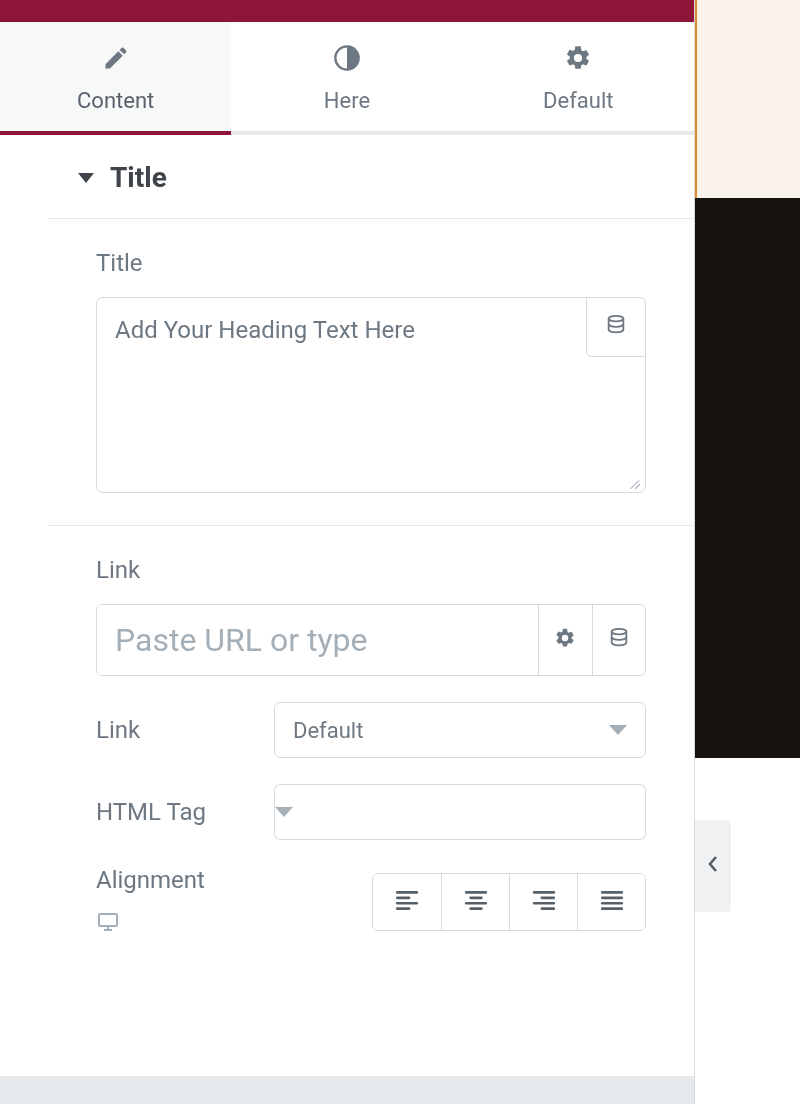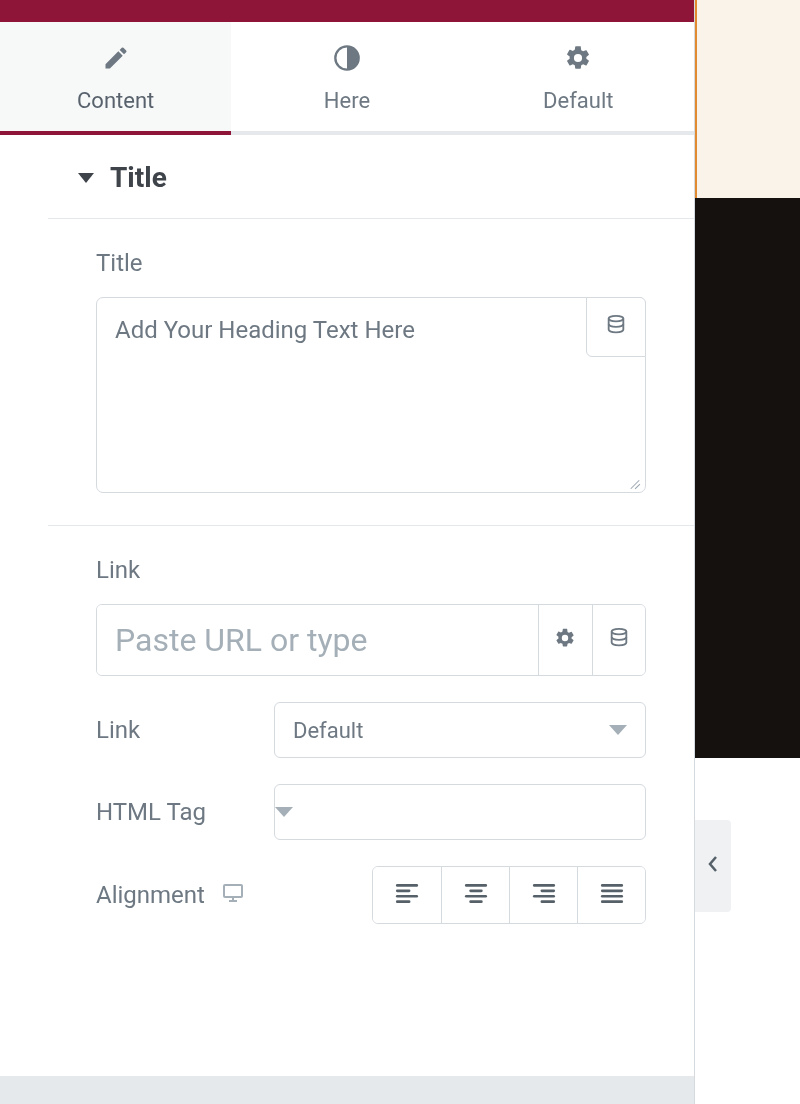--- a/index.html
+++ b/index.html
@@ -155,21 +155,21 @@
     display: flex; align-items: center; justify-content: center;
     color: #6d7882; cursor: pointer; background: #fff;
   }
   .row-inline {
     display: flex;
     align-items: center;
     justify-content: space-between;
     padding: 26px 48px 0 48px;
   }
   .row-inline .field-label { margin: 0; }
-  .row-inline .label-wrap { display: flex; gap: 16px; color:#6d7882; }
+  .row-inline .label-wrap { display: flex; gap: 16px; color:#6d7882;flex-direction:column; }
   .select-wrap {
     position: relative;
     border: 1px solid #d5dadf;
     border-radius: 6px;
     width: 372px;
     height: 56px;
     display: flex; align-items: center;
     cursor: pointer;
   }
   .select-wrap .select-value {

